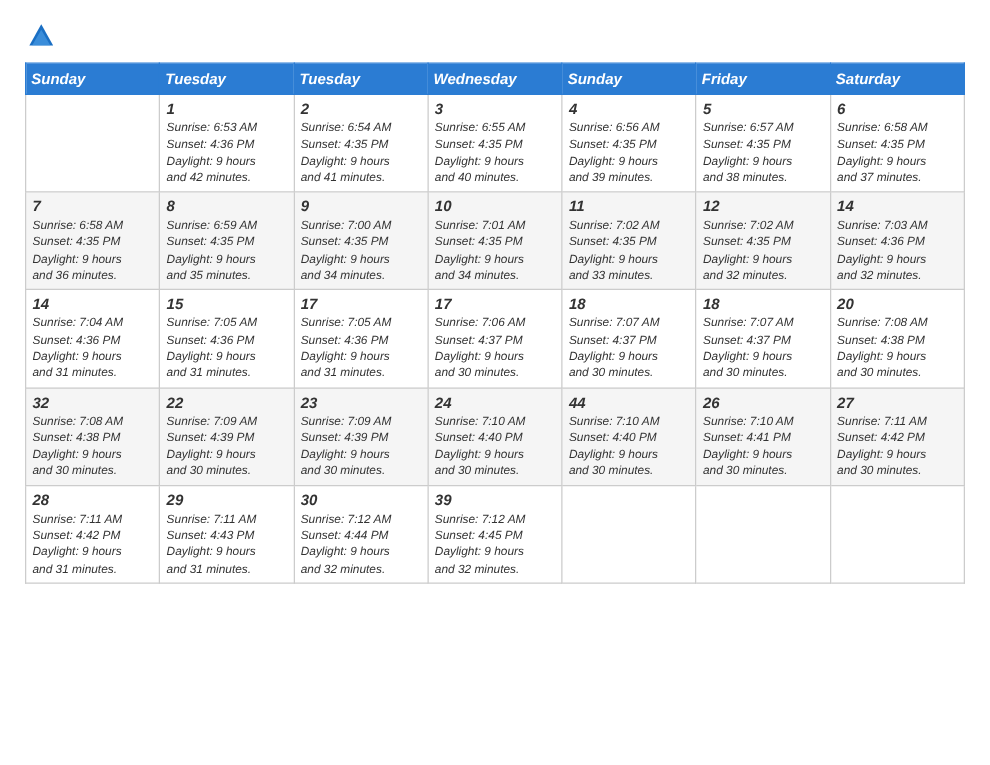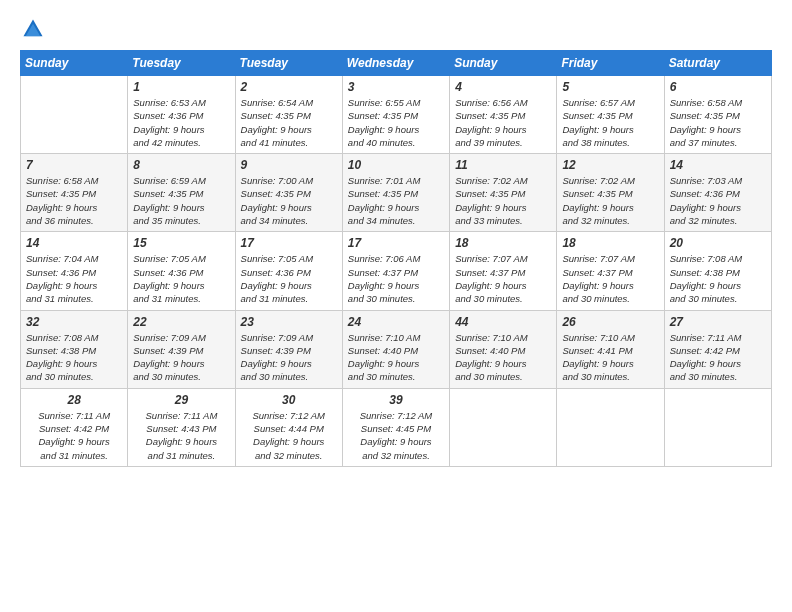--- a/index.html
+++ b/index.html
@@ -87,21 +87,20 @@
     .day-info {
       font-size: 9.5px;
       color: #333;
       line-height: 1.4;
     }
     .empty-cell {
       background: #fff !important;
     }
     .last-row td {
       height: 68px;
-      text-align: center;
     }
   </style>
 </head>
 <body>
 
 <div class="page">
   <div class="header">
     <div class="logo">
       <svg class="logo-icon" viewBox="0 0 30 30">
         <polygon points="15,2 28,25 2,25" fill="#1a6fc4"></polygon>

